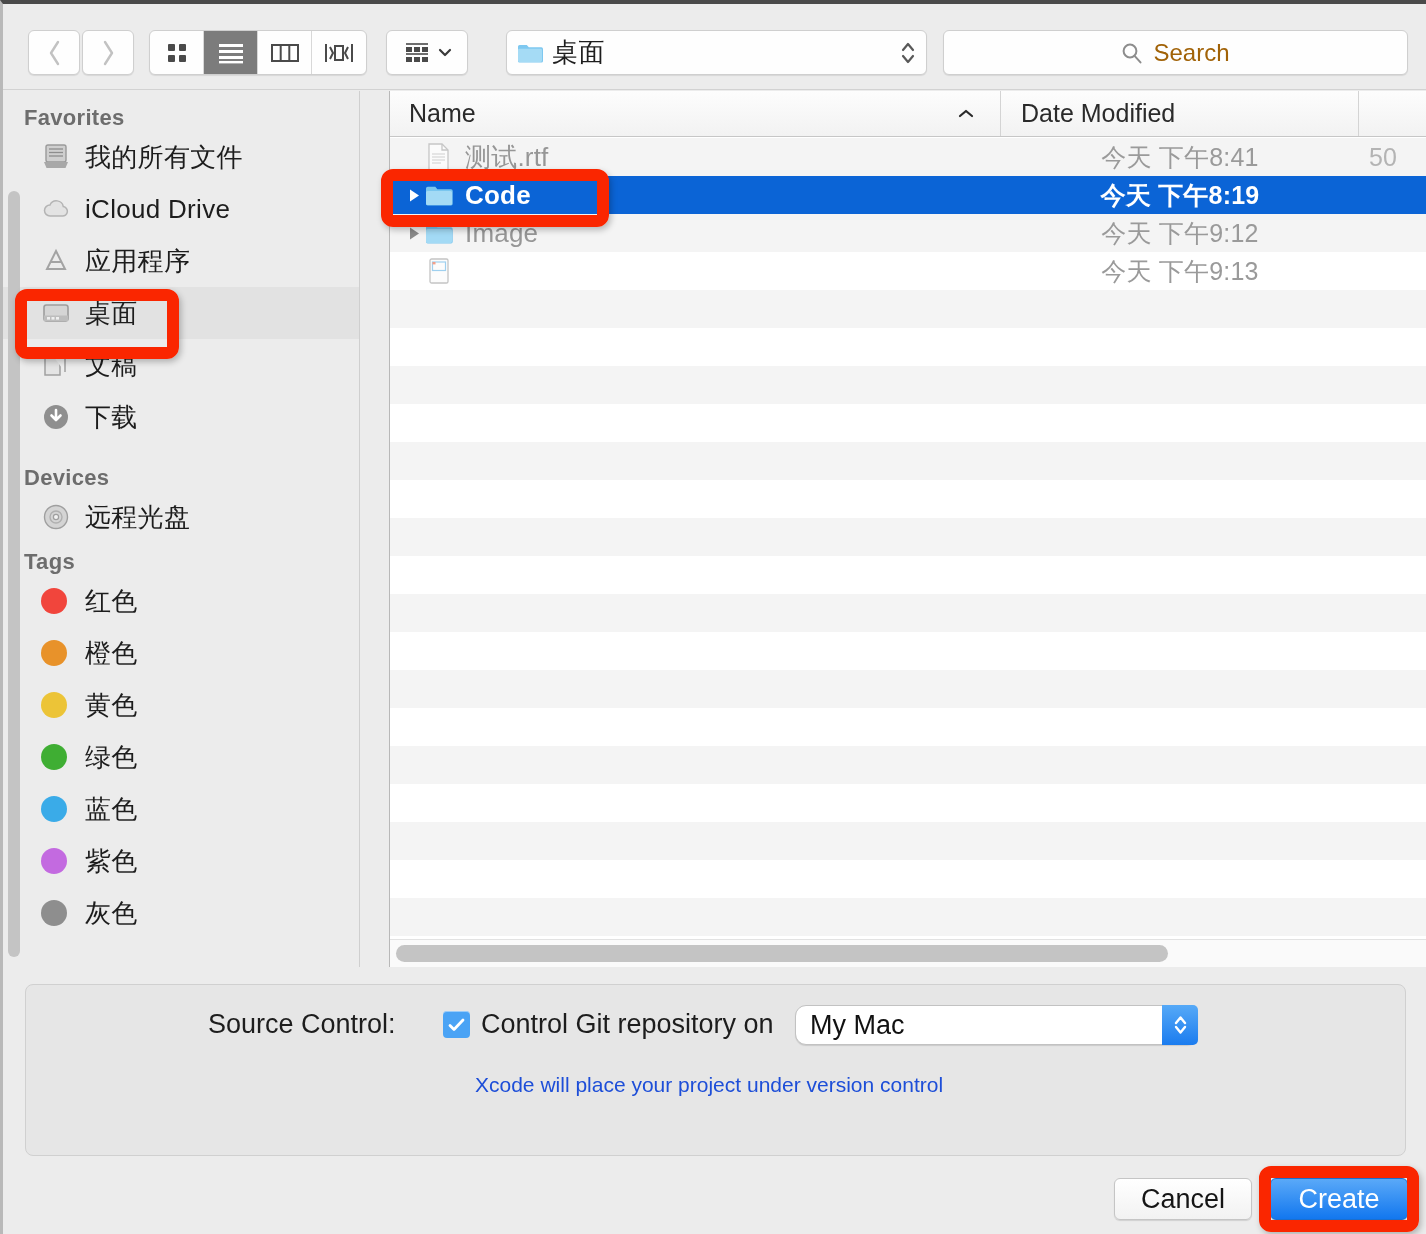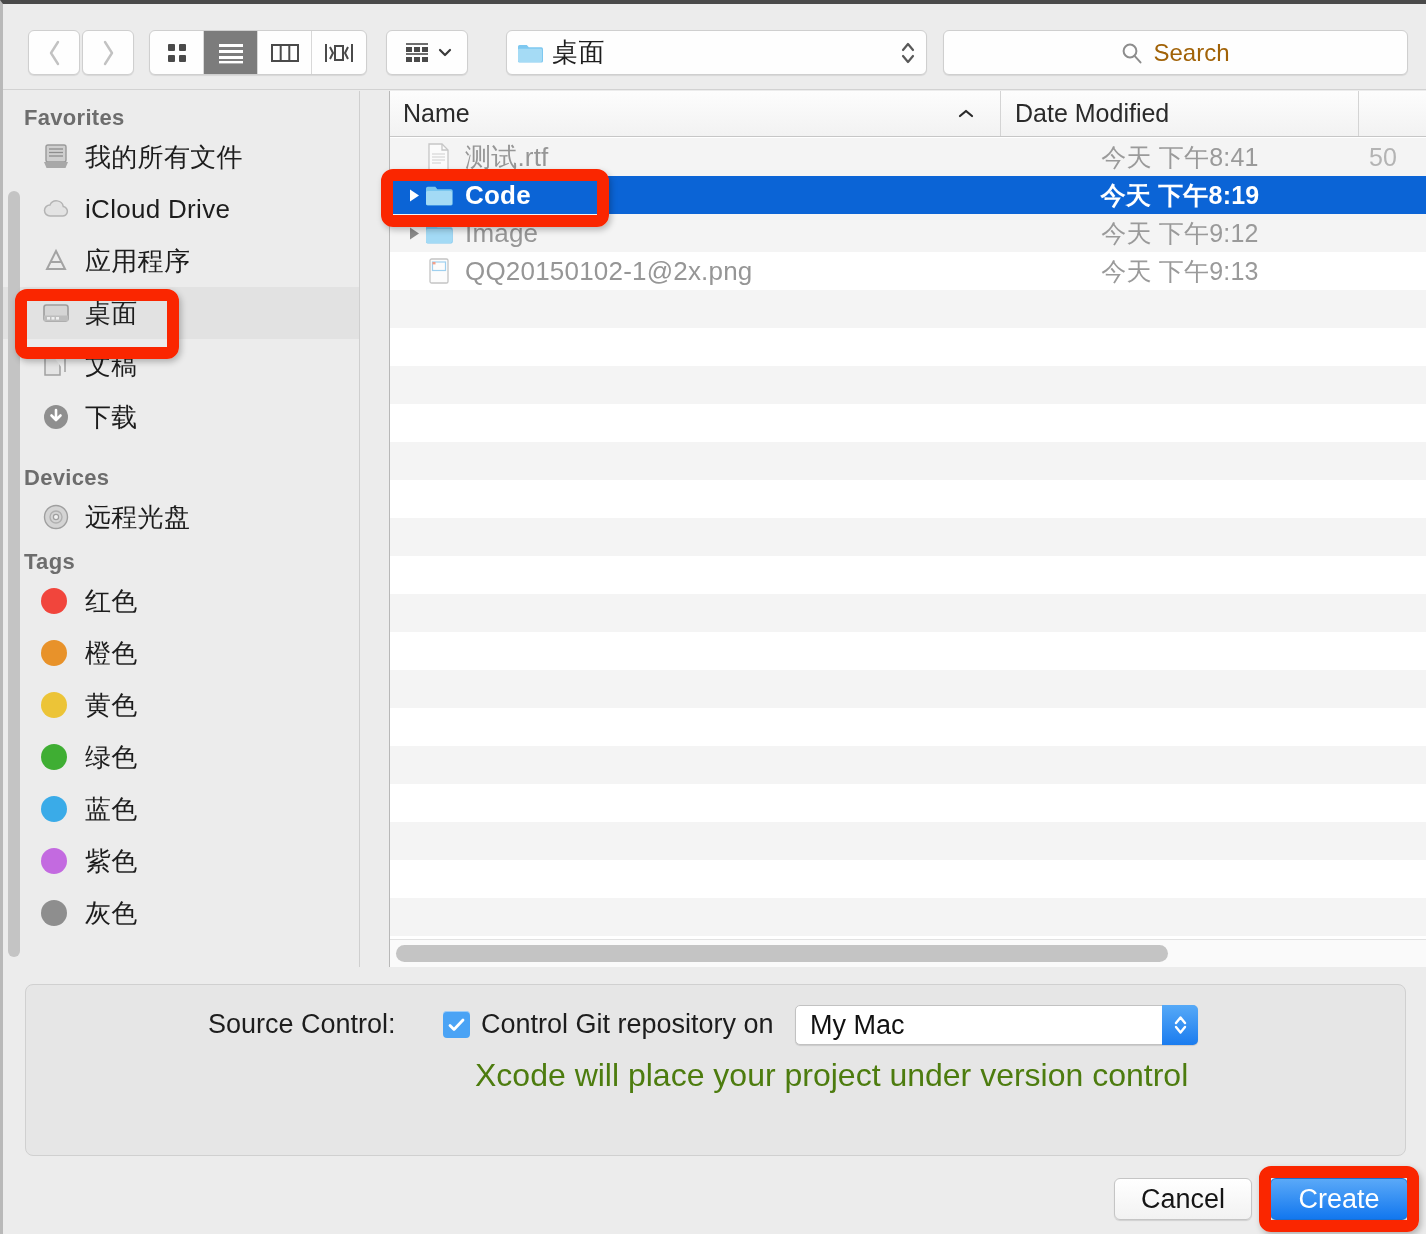--- a/index.html
+++ b/index.html
@@ -136,21 +136,21 @@
   #colhead {
     position: absolute; left: 0; top: 0; width: 100%; height: 46px;
     background: linear-gradient(#fdfdfd, #f2f2f2);
     border-bottom: 1px solid #c6c6c6;
     display: flex;
   }
   .col {
     height: 100%; display: flex; align-items: center;
     font-size: 25px; color: #2a2a2a;
     border-right: 1px solid #d4d4d4;
-    padding-left: 14px; position: relative;
+    padding-left: 20px; position: relative;
     cursor: default;
   }
   #col-name { width: 612px; }
   #col-date { width: 358px; }
   #col-size { width: 70px; border-right: none; }
   .sortcaret { position: absolute; right: 26px; width: 16px; height: 11px; }
   .sortcaret path { fill: none; stroke: #2a2a2a; stroke-width: 2.2; stroke-linecap: round; stroke-linejoin: round; }
 
   #rows { position: absolute; left: 0; top: 47px; width: 100%; height: 829px; }
   .frow {
@@ -221,36 +221,36 @@
   #sc-check svg { width: 19px; height: 16px; }
   #sc-check path { fill: none; stroke: #ffffff; stroke-width: 2.8; stroke-linecap: round; stroke-linejoin: round; }
   #sc-checklabel {
     position: absolute; left: 455px; top: 24px;
     font-size: 27px; color: #1d1d1d;
   }
   #sc-popup {
     position: absolute; left: 769px; top: 20px;
     width: 403px; height: 40px;
     background: #ffffff;
-    border: 1px solid #c2c2c2; border-radius: 5px;
+    border: 1px solid #c2c2c2; border-radius: 11px;
     box-shadow: 0 1px 1px rgba(0,0,0,.12);
     display: flex; align-items: center;
   }
   #sc-popup .val { margin-left: 14px; font-size: 27px; color: #111; }
   #sc-popup .stepper {
     position: absolute; right: -1px; top: -1px; bottom: -1px; width: 36px;
     background: linear-gradient(#56a9f7, #1b7cef);
     border-radius: 0 5px 5px 0;
     display: flex; align-items: center; justify-content: center;
   }
   #sc-popup .stepper svg { width: 17px; height: 28px; }
   #sc-popup .stepper path { fill: none; stroke: #fff; stroke-width: 2.4; stroke-linecap: round; stroke-linejoin: round; }
   #sc-hint {
-    position: absolute; left: 449px; top: 72px;
-    font-size: 32px; color: #4d7c0f;
+    position: absolute; left: 449px; top: 88px;
+    font-size: 21px; color: #1d4ed8;
   }
 
   
   .btn {
     position: absolute;
     background: linear-gradient(#ffffff, #f2f2f2);
     border: 1px solid #c5c5c5; border-radius: 6px;
     box-shadow: 0 1px 1px rgba(0,0,0,.12);
     display: flex; align-items: center; justify-content: center;
     font-size: 27px; color: #151515; cursor: default;
@@ -574,21 +574,20 @@
       <div class="frow">
         <div class="fr-name">
           <span class="disc"></span>
           <span class="fr-icon">
             <svg width="28" height="30" viewBox="0 0 28 30">
               <rect x="5" y="3" width="18" height="24" rx="1.6" fill="#fcfcfc" stroke="#c4c4c4" stroke-width="1.3"></rect>
               <rect x="7.5" y="6" width="13" height="8.5" fill="none" stroke="#9fd0ef" stroke-width="1.2"></rect>
               <rect x="7.5" y="6" width="3" height="2.4" fill="#f2a08a"></rect>
             </svg>
           </span>
-          <span class="fr-label">QQ20150102-1@2x.png</span>
         </div>
         <div class="fr-date">今天 下午9:13</div>
         <div class="fr-size"></div>
       </div>
 
       <div class="frow alt"></div>
       <div class="frow"></div>
       <div class="frow alt"></div>
       <div class="frow"></div>
       <div class="frow alt"></div>

